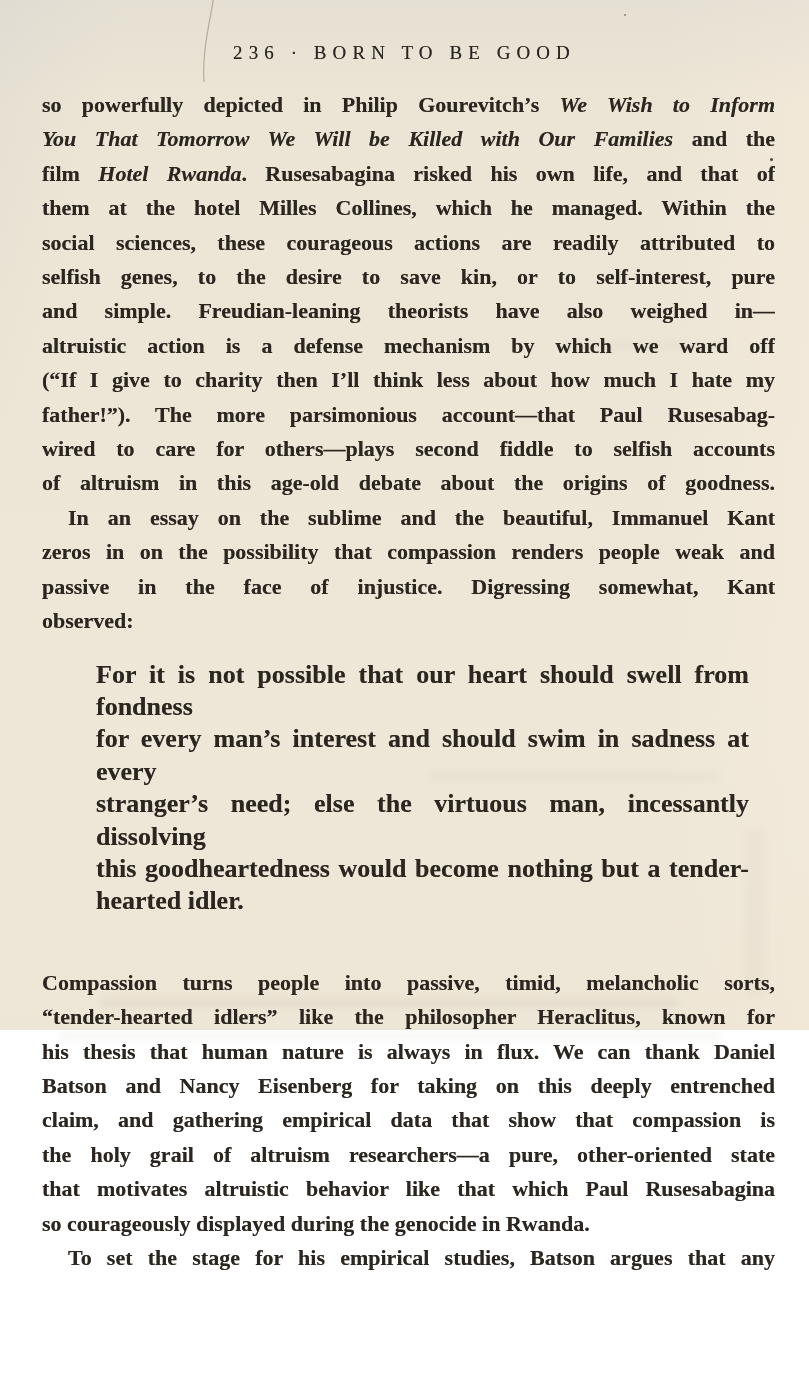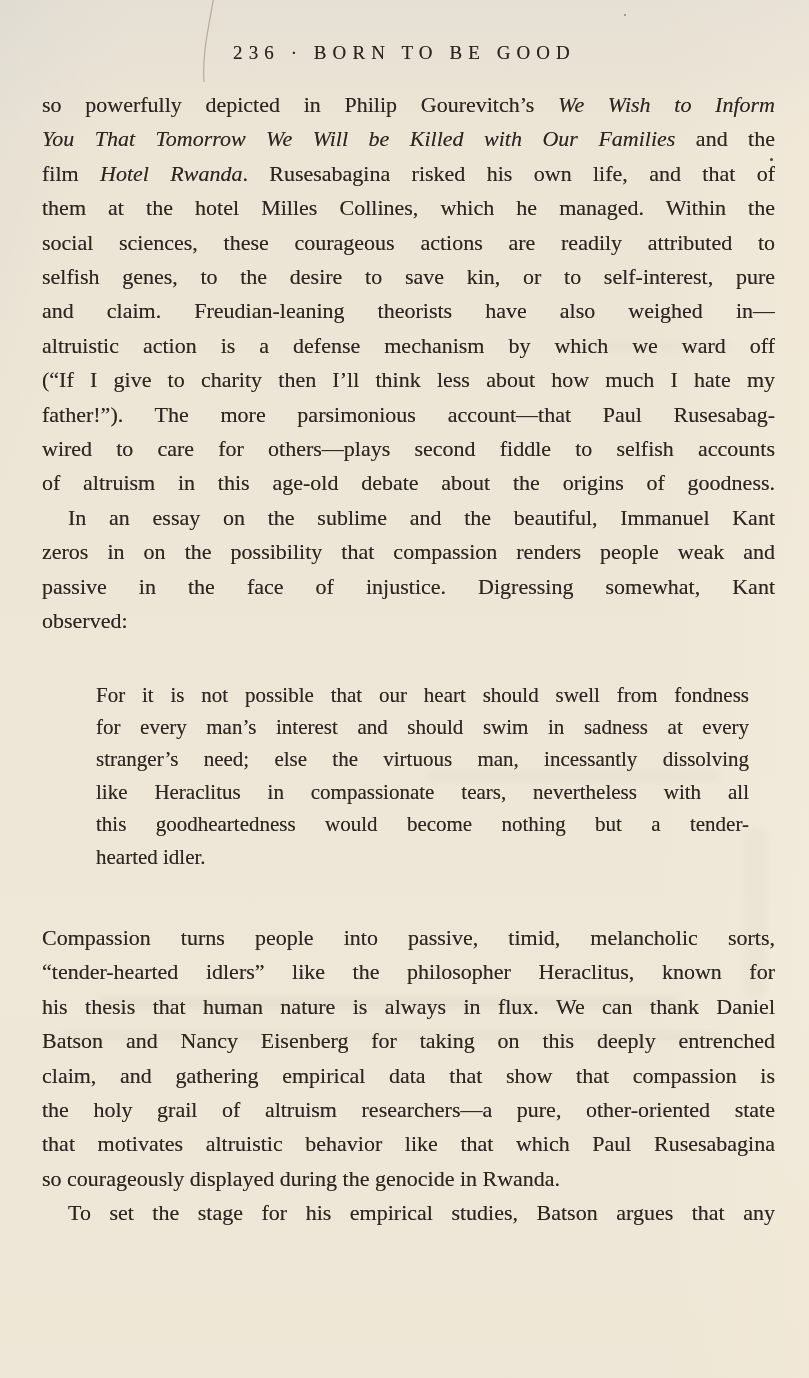--- a/index.html
+++ b/index.html
@@ -8,21 +8,21 @@
   }
   body {
     width: 809px;
     height: 1378px;
     overflow: hidden;
     font-family: "Liberation Serif", "DejaVu Serif", serif;
   }
   .scan {
     position: relative;
     width: 809px;
-    height: 1378px;
+    height: 1030px;
     background:
       linear-gradient(105deg, rgba(215,212,208,0.35) 0%, rgba(215,212,208,0) 12%),
       linear-gradient(180deg, rgba(222,218,211,0.45) 0%, rgba(222,218,211,0) 10%, rgba(244,238,224,0.25) 70%, rgba(240,231,214,0.4) 100%),
       linear-gradient(270deg, rgba(246,235,219,0.5) 0%, rgba(246,235,219,0) 18%),
       #ece5d5;
     color: #2b2620;
   }
   .page-header {
     position: absolute;
     top: 42px;
@@ -42,31 +42,32 @@
     font-size: 22px;
     color: #2b2620;
     text-shadow: 0 0 0.6px rgba(43,38,32,0.5);
   }
   .para .line {
     line-height: 34.4px;
     text-align: justify;
     text-align-last: justify;
     overflow: hidden;
     white-space: normal;
+    font-weight: bold;
   }
   .para .line.last {
     text-align-last: left;
   }
   .para .line.indent {
     padding-left: 26px;
   }
   .para.quote {
-    margin: 40px 0 48px 54px;
+    margin: 20px 0 48px 54px;
     padding-right: 26px;
-    font-size: 21px;
+    font-size: 26px;
   }
   .para.quote .line {
     line-height: 32.4px;
   }
   em { font-style: italic; }
 
   
   .hairline {
     position: absolute;
     top: 0;
@@ -114,38 +115,37 @@
   <div class="page-header">236 · BORN TO BE GOOD</div>
 
   <div class="text-block">
       <div class="para body">
         <div class="line"><span>so powerfully depicted in Philip Gourevitch’s </span><em>We Wish to Inform</em></div>
         <div class="line"><em>You That Tomorrow We Will be Killed with Our Families</em><span> and the</span></div>
         <div class="line"><span>film </span><em>Hotel Rwanda</em><span>. Rusesabagina risked his own life, and that of</span></div>
         <div class="line"><span>them at the hotel Milles Collines, which he managed. Within the</span></div>
         <div class="line"><span>social sciences, these courageous actions are readily attributed to</span></div>
         <div class="line"><span>selfish genes, to the desire to save kin, or to self-interest, pure</span></div>
-        <div class="line"><span>and claim. Freudian-leaning theorists have also weighed in—</span></div>
+        <div class="line"><span>and simple. Freudian-leaning theorists have also weighed in—</span></div>
         <div class="line"><span>altruistic action is a defense mechanism by which we ward off</span></div>
         <div class="line"><span>(“If I give to charity then I’ll think less about how much I hate my</span></div>
         <div class="line"><span>father!”). The more parsimonious account—that Paul Rusesabag-</span></div>
         <div class="line"><span>wired to care for others—plays second fiddle to selfish accounts</span></div>
         <div class="line"><span>of altruism in this age-old debate about the origins of goodness.</span></div>
       </div>
       <div class="para body">
         <div class="line indent"><span>In an essay on the sublime and the beautiful, Immanuel Kant</span></div>
         <div class="line"><span>zeros in on the possibility that compassion renders people weak and</span></div>
         <div class="line"><span>passive in the face of injustice. Digressing somewhat, Kant</span></div>
         <div class="line last"><span>observed:</span></div>
       </div>
       <div class="para quote">
         <div class="line"><span>For it is not possible that our heart should swell from fondness</span></div>
         <div class="line"><span>for every man’s interest and should swim in sadness at every</span></div>
         <div class="line"><span>stranger’s need; else the virtuous man, incessantly dissolving</span></div>
-        <div class="line"><span>like Heraclitus in compassionate tears, nevertheless with all</span></div>
         <div class="line"><span>this goodheartedness would become nothing but a tender-</span></div>
         <div class="line last"><span>hearted idler.</span></div>
       </div>
       <div class="para body">
         <div class="line"><span>Compassion turns people into passive, timid, melancholic sorts,</span></div>
         <div class="line"><span>“tender-hearted idlers” like the philosopher Heraclitus, known for</span></div>
         <div class="line"><span>his thesis that human nature is always in flux. We can thank Daniel</span></div>
         <div class="line"><span>Batson and Nancy Eisenberg for taking on this deeply entrenched</span></div>
         <div class="line"><span>claim, and gathering empirical data that show that compassion is</span></div>
         <div class="line"><span>the holy grail of altruism researchers—a pure, other-oriented state</span></div>

